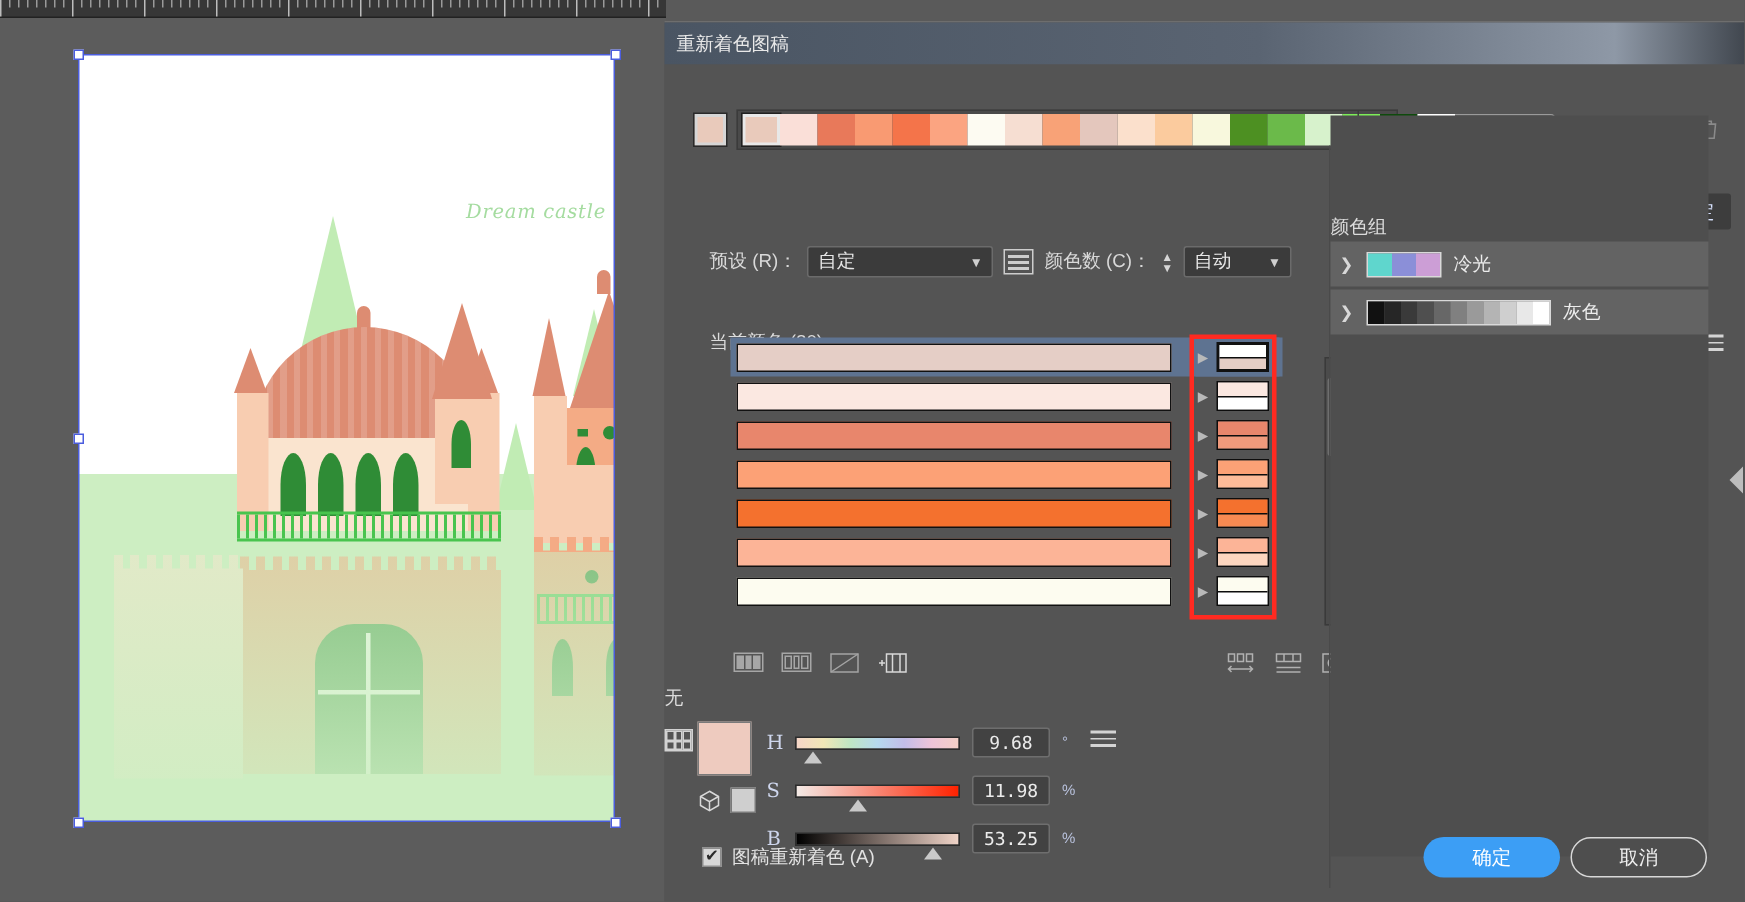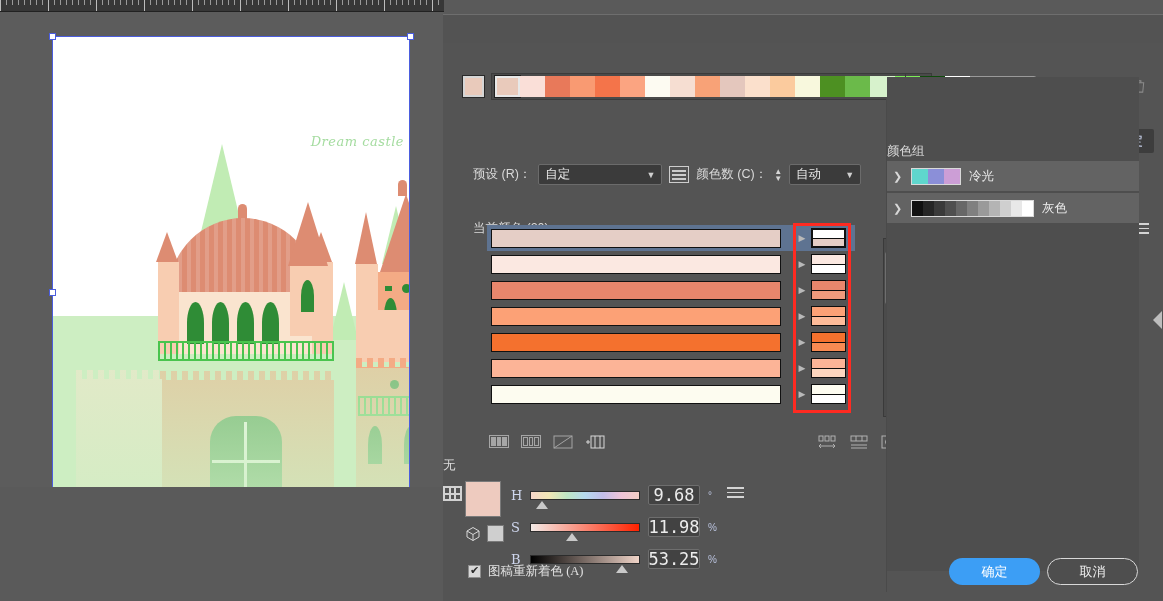--- a/index.html
+++ b/index.html
@@ -6,21 +6,21 @@
   html, body {
     width: 1163px; height: 601px;
     overflow: hidden;
     background: #5a5a5a;
     font-family: "Liberation Sans", sans-serif;
   }
   #root { position: relative; width: 1163px; height: 601px; }
 
   
   .canvas-area {
-    position: absolute; left: 0; top: 0; width: 444px; height: 487px;
+    position: absolute; left: 0; top: 0; width: 444px; height: 601px;
     background: #5c5c5c; overflow: hidden;
   }
   .ruler-top {
     position: absolute; left: 0; top: 0; width: 444px; height: 12px;
     background: #373737;
     border-bottom: 1px solid #222;
   }
   .ruler-top .tick {
     position: absolute; top: 0; width: 1px; background: #9a9a9a;
   }
@@ -354,21 +354,21 @@
   .thumb {
     position: absolute; top: 9px; width: 0; height: 0;
     border-left: 6px solid transparent;
     border-right: 6px solid transparent;
     border-bottom: 8px solid #c9c9c9;
   }
   .numbox {
     width: 52px; height: 20px; background: #424242;
     border: 1px solid #6e6e6e; border-radius: 2px;
     color: #ececec; font-family: "DejaVu Sans Mono", monospace;
-    font-size: 17px; display: flex; align-items: center;
+    font-size: 12px; display: flex; align-items: center;
     justify-content: center;
   }
   .unit { font-size: 10px; color: #b9c2dd; width: 10px; }
   .hsb-menu {
     position: absolute; left: 262px; top: 6px;
     width: 17px; display: flex; flex-direction: column; gap: 3px;
   }
   .hsb-menu i { display: block; height: 1.5px; background: #d4d4d4; }
 
   
@@ -395,21 +395,21 @@
   .cg-swatches span { display: block; width: 16px; }
   .cg-label { font-size: 12.5px; color: #ececec; }
   .cg-panel {
     position: absolute; left: 444px; top: 34px;
     width: 252px; height: 494px;
     background: #4e4e4e;
   }
 
   
   .footer {
-    position: absolute; left: 0; bottom: 0; width: 720px; height: 52px; font-family: Liberation Serif, serif;
+    position: absolute; left: 0; bottom: 0; width: 720px; height: 52px;
   }
   .chk-row {
     position: absolute; left: 25px; top: 13px;
     display: flex; align-items: center; gap: 7px;
     font-size: 12.5px; color: #e2e2e2;
   }
   .chkbox {
     width: 13px; height: 13px; background: #d8d8d8;
     border: 1px solid #8e8e8e; position: relative;
   }
@@ -586,20 +586,23 @@
     <div class="sel-outline"></div>
     <div class="handle h-tl"></div>
     <div class="handle h-tr"></div>
     <div class="handle h-bl"></div>
     <div class="handle h-br"></div>
     <div class="handle h-ml"></div>
   </div>
 
   <div class="dialog">
 
+    <div class="dlg-titlebar">
+      <span>重新着色图稿</span>
+    </div>
 
     <div class="dlg-body">
 
       <div class="topbar">
         <div class="current-color-box"></div>
         <div class="swatch-strip-wrap">
           <div class="swatch-strip" id="swatch-strip">
               <div class="sw first" style="background: rgb(233, 202, 187);"></div>
               <div class="sw" style="background: rgb(250, 223, 216);"></div>
               <div class="sw" style="background: rgb(232, 121, 90);"></div>

